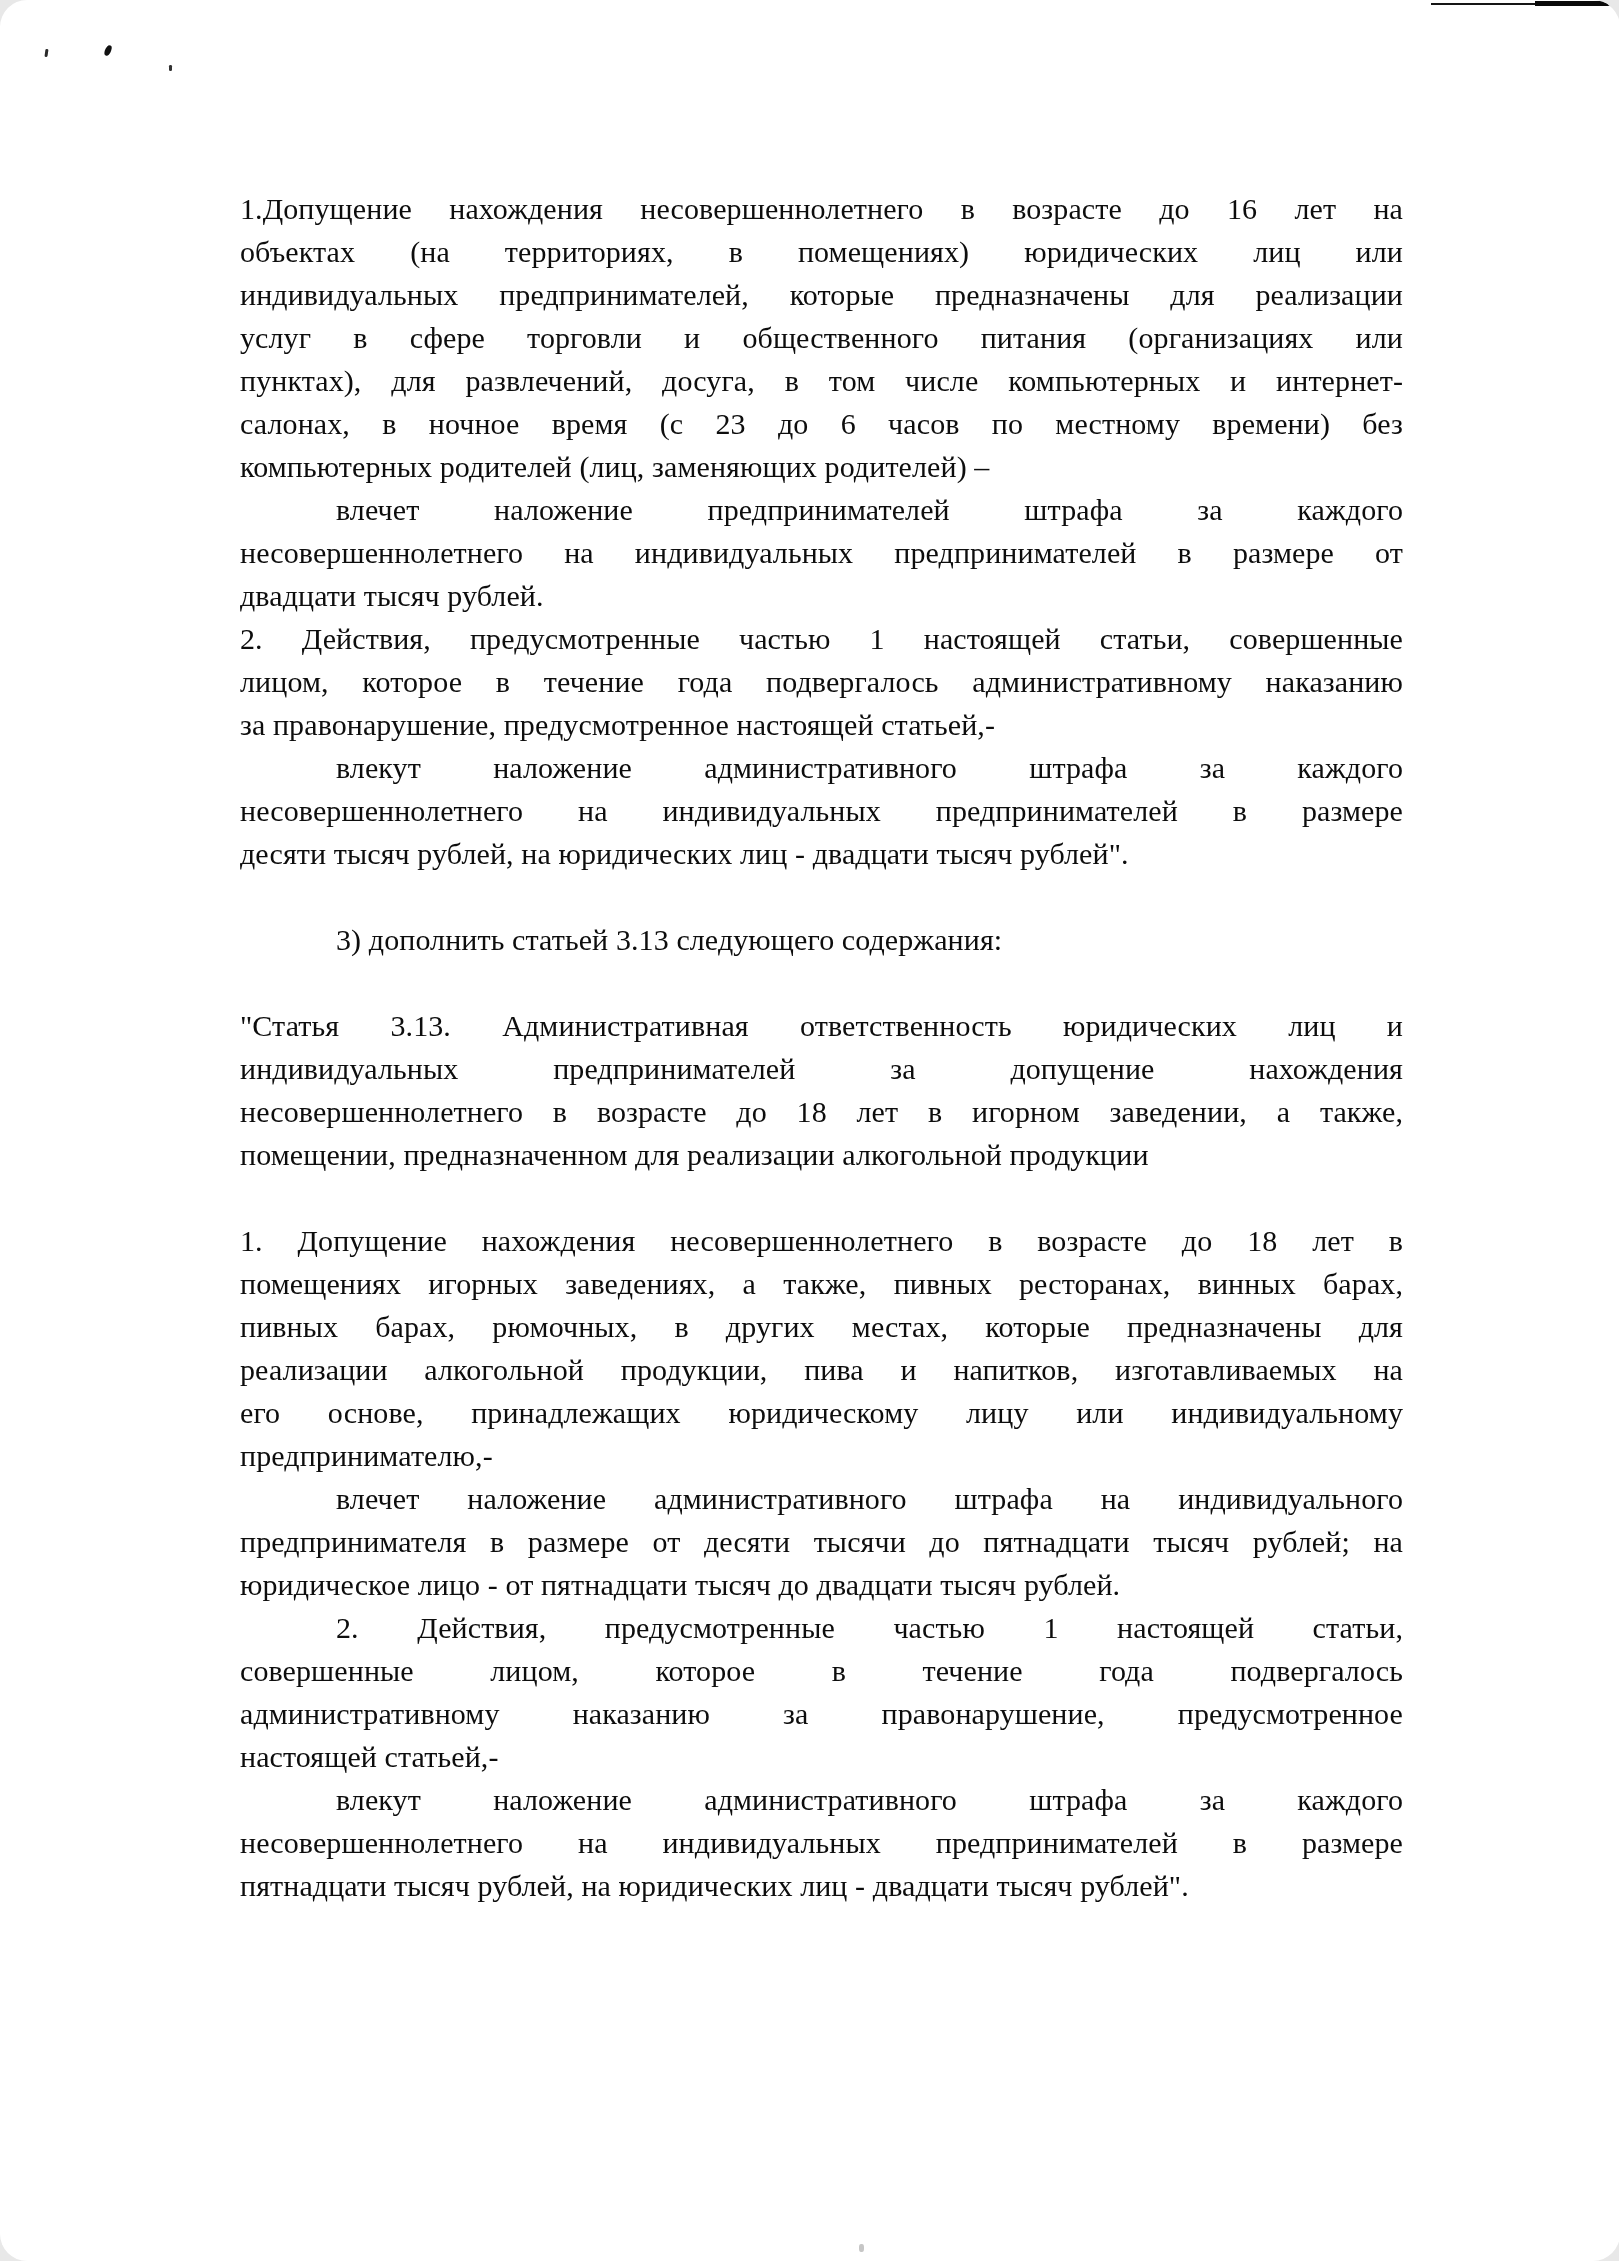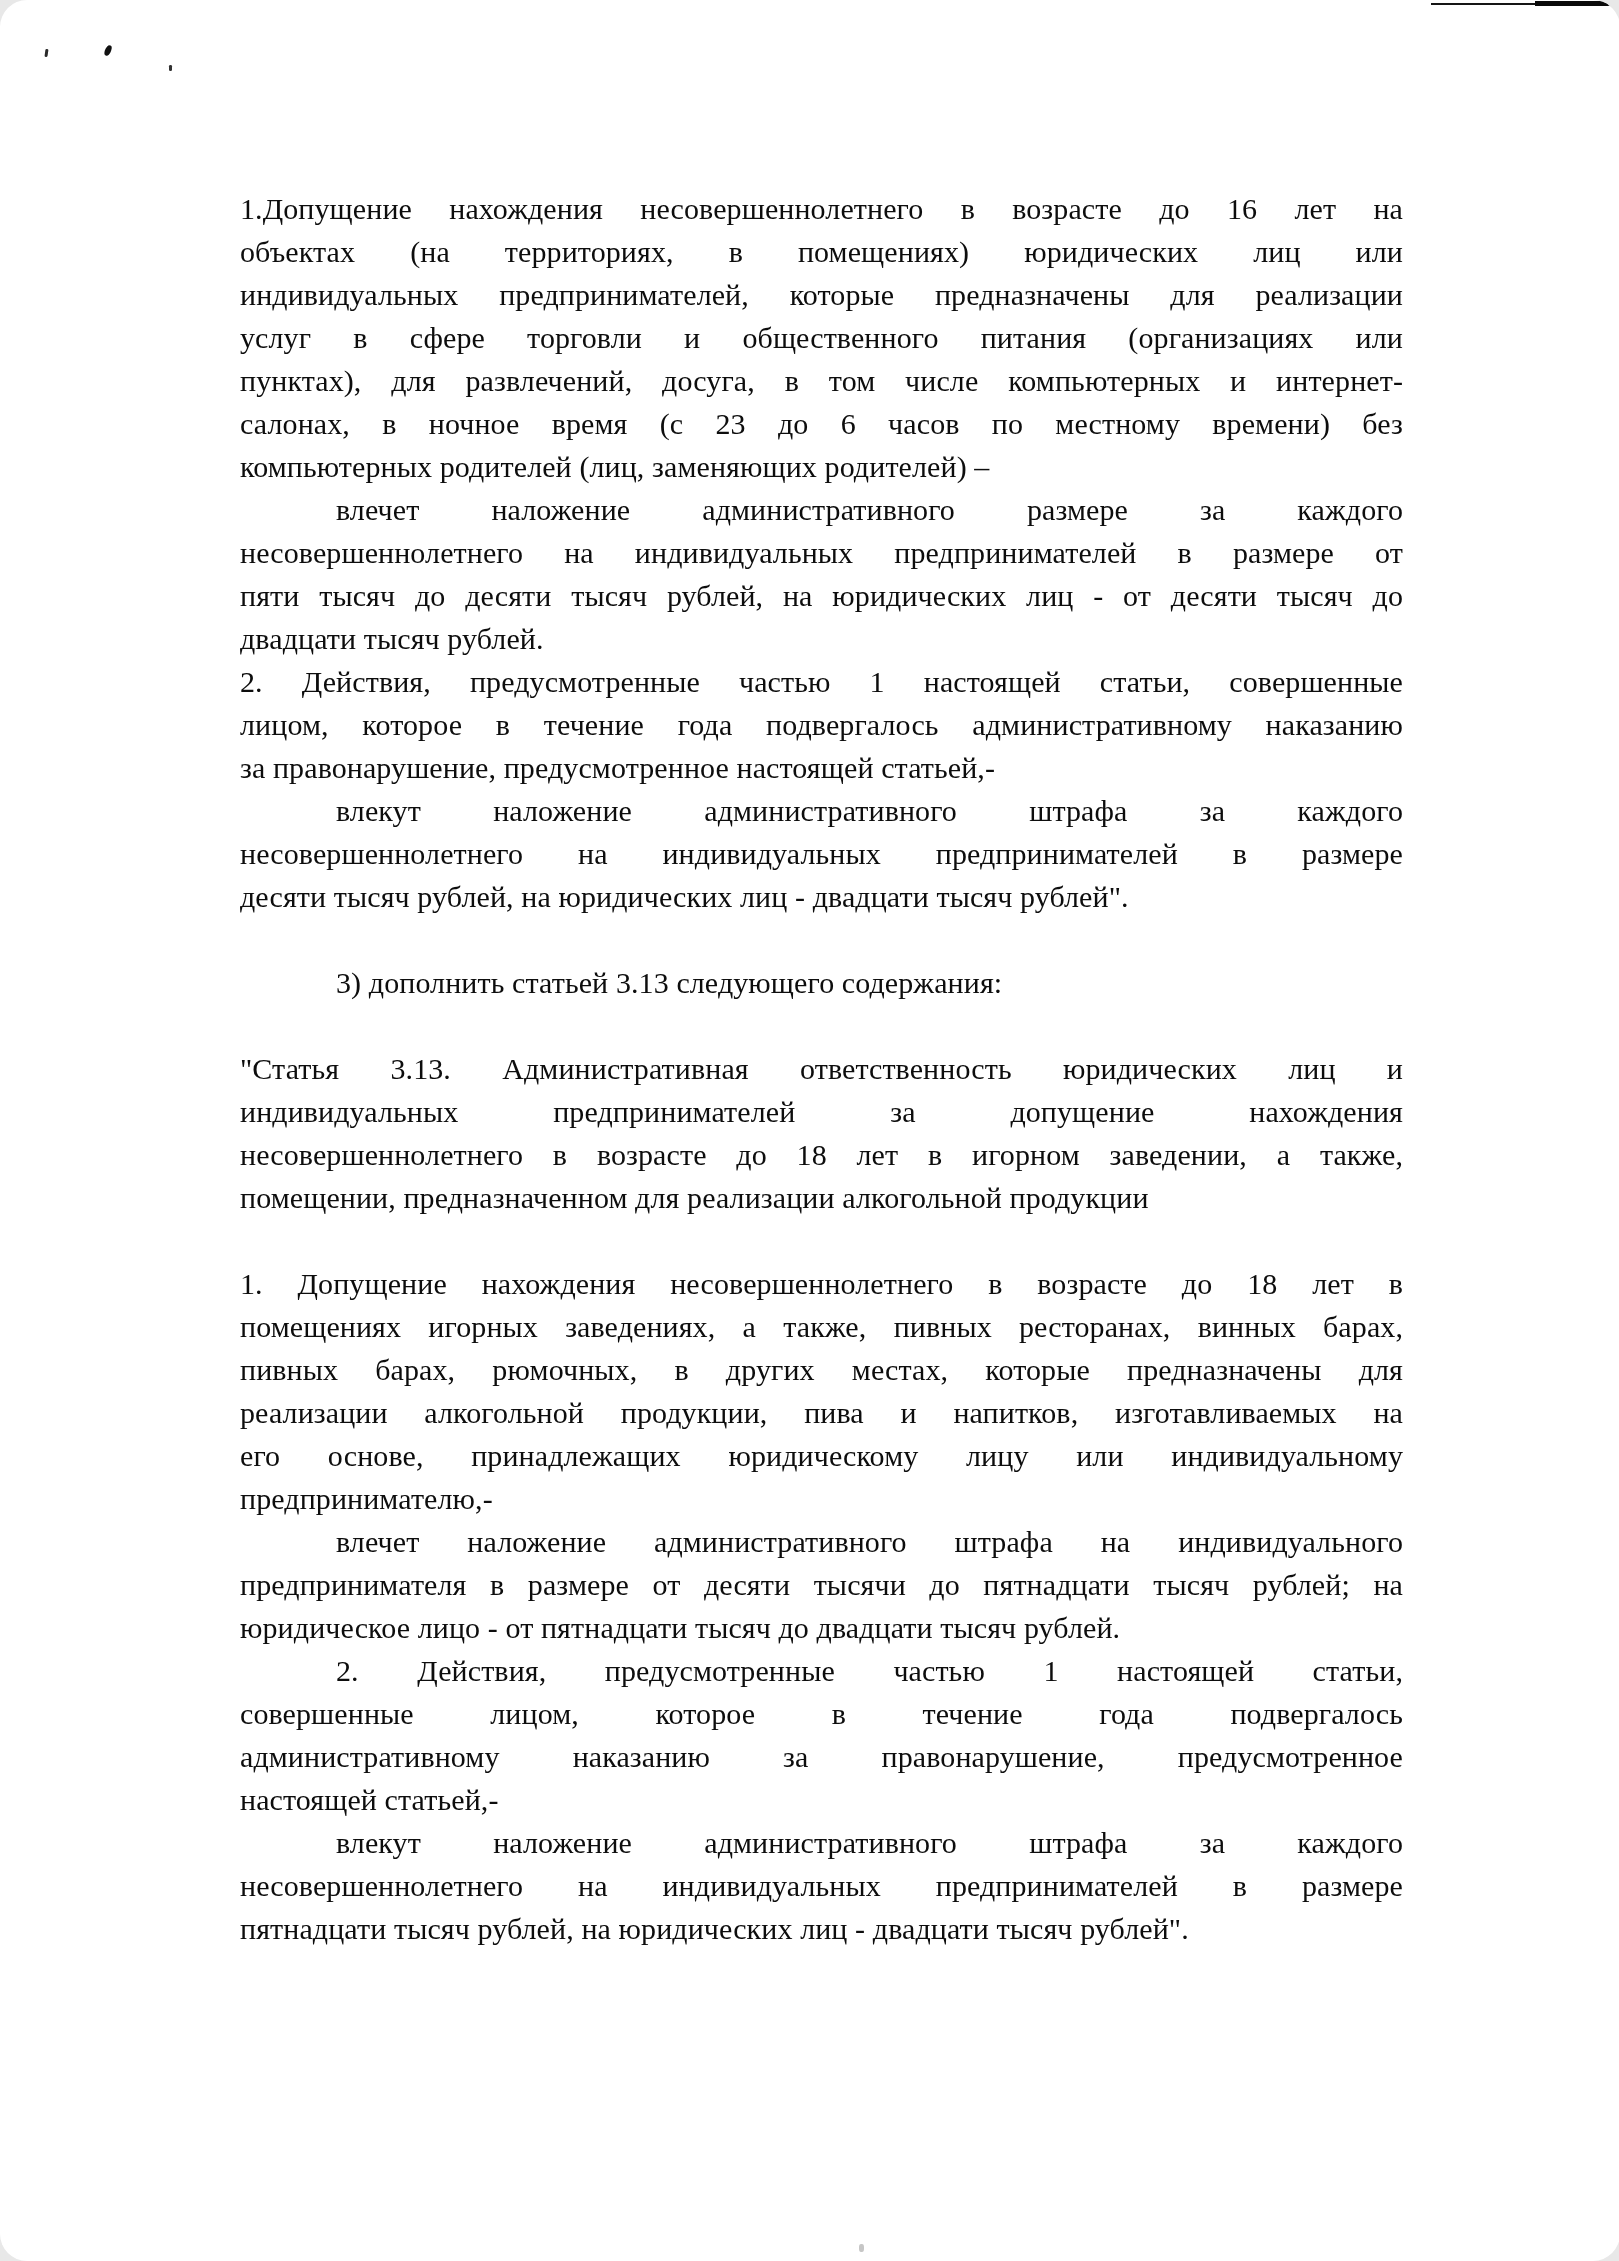--- a/index.html
+++ b/index.html
@@ -77,23 +77,22 @@
       <div class="para">
         <div class="ln">1.Допущение нахождения несовершеннолетнего в возрасте до 16 лет на</div>
         <div class="ln">объектах (на территориях, в помещениях) юридических лиц или</div>
         <div class="ln">индивидуальных предпринимателей, которые предназначены для реализации</div>
         <div class="ln">услуг в сфере торговли и общественного питания (организациях или</div>
         <div class="ln">пунктах), для развлечений, досуга, в том числе компьютерных и интернет-</div>
         <div class="ln">салонах, в ночное время (с 23 до 6 часов по местному времени) без</div>
         <div class="ln last">компьютерных родителей (лиц, заменяющих родителей) –</div>
       </div>
       <div class="para">
-        <div class="ln indent">влечет наложение административного размере за каждого</div>
+        <div class="ln indent">влечет наложение предпринимателей штрафа за каждого</div>
         <div class="ln">несовершеннолетнего на индивидуальных предпринимателей в размере от</div>
-        <div class="ln">пяти тысяч до десяти тысяч рублей, на юридических лиц - от десяти тысяч до</div>
         <div class="ln last">двадцати тысяч рублей.</div>
       </div>
       <div class="para">
         <div class="ln">2. Действия, предусмотренные частью 1 настоящей статьи, совершенные</div>
         <div class="ln">лицом, которое в течение года подвергалось административному наказанию</div>
         <div class="ln last">за правонарушение, предусмотренное настоящей статьей,-</div>
       </div>
       <div class="para">
         <div class="ln indent">влекут наложение административного штрафа за каждого</div>
         <div class="ln">несовершеннолетнего на индивидуальных предпринимателей в размере</div>

